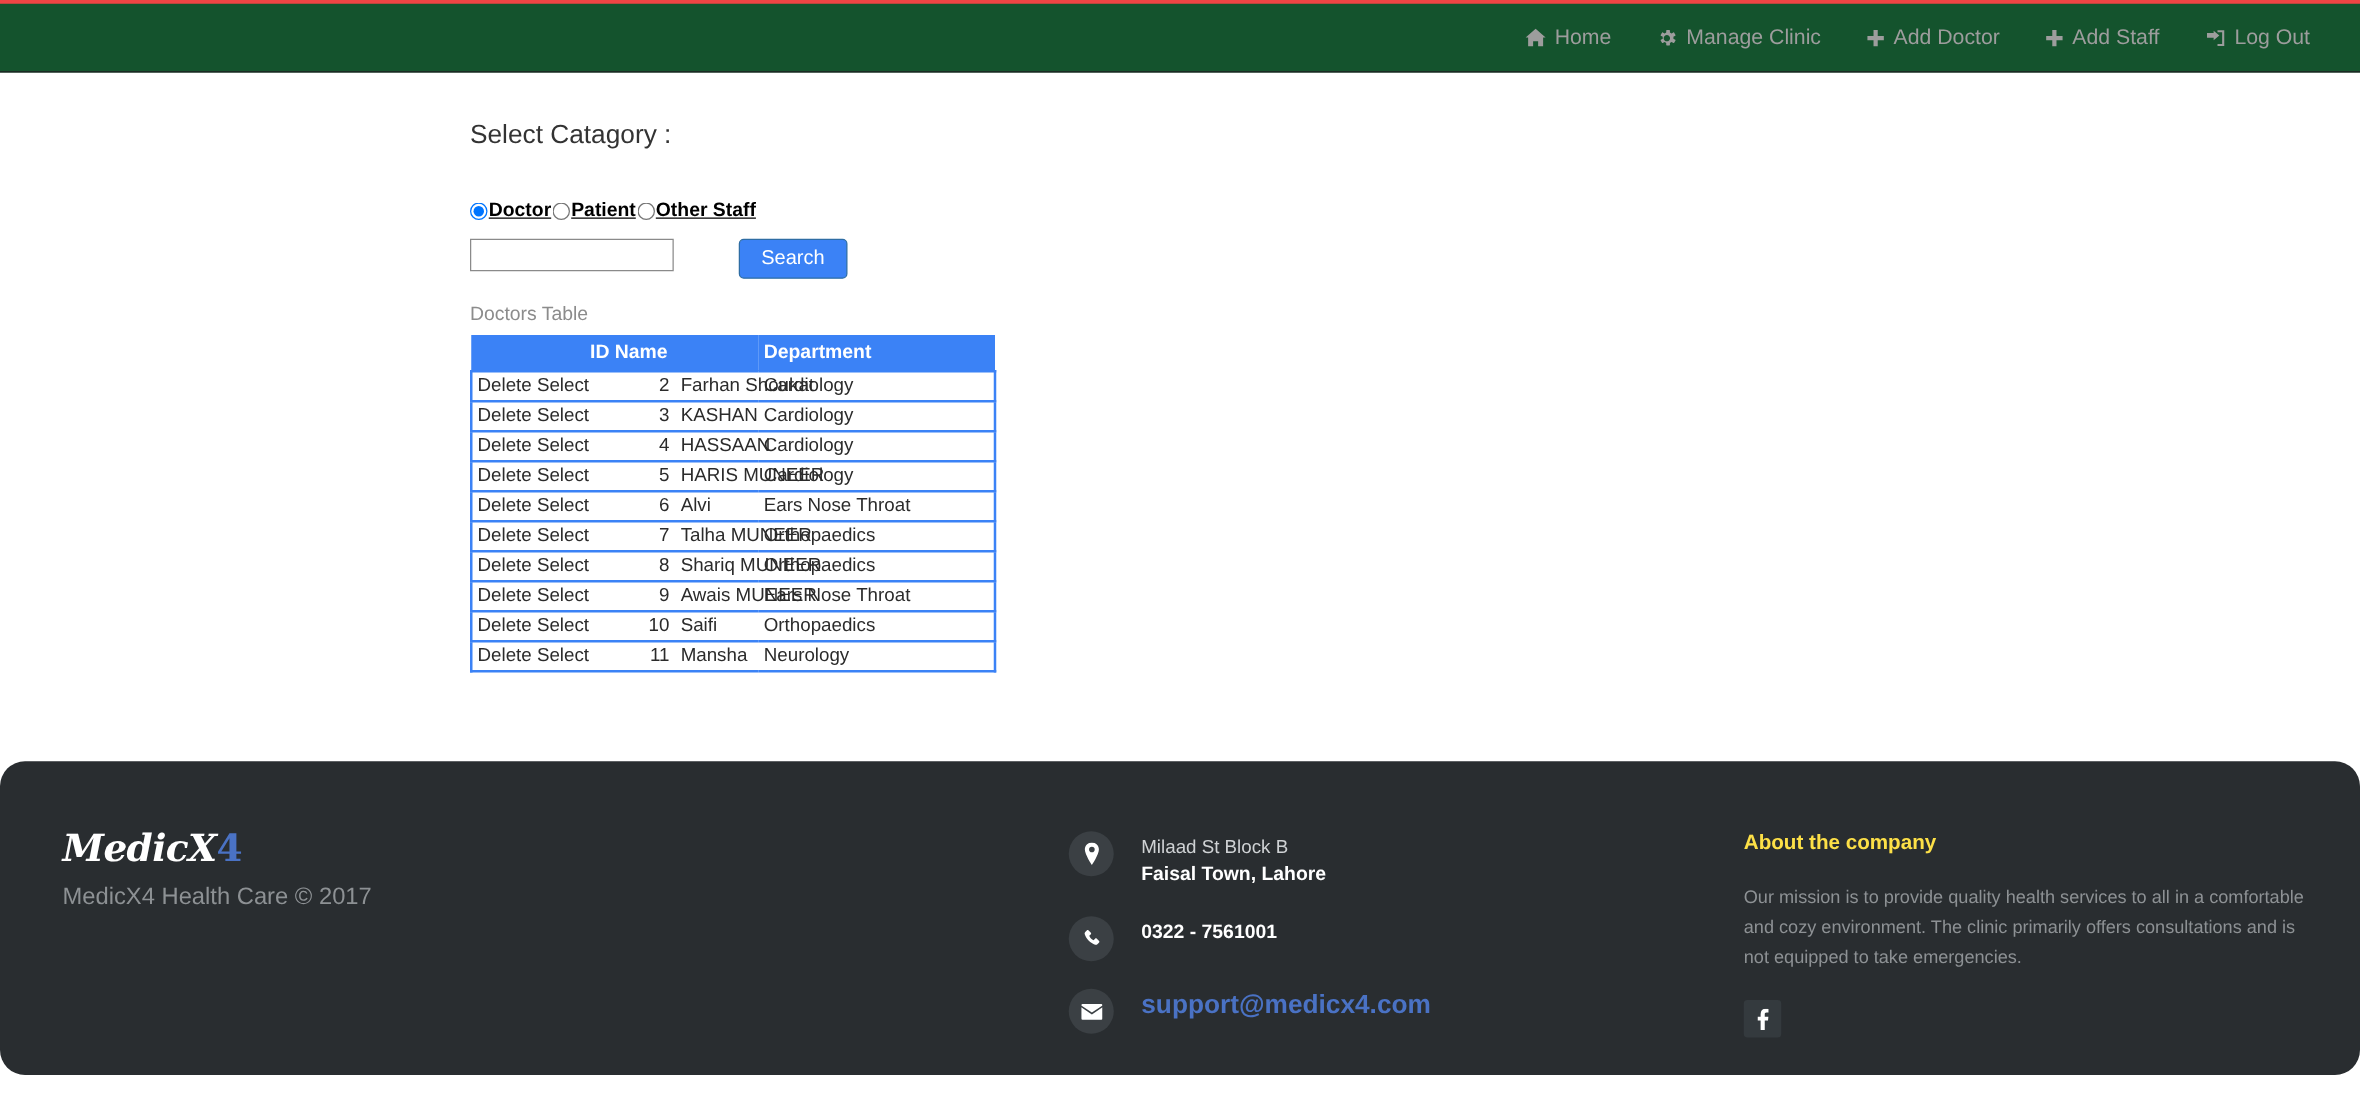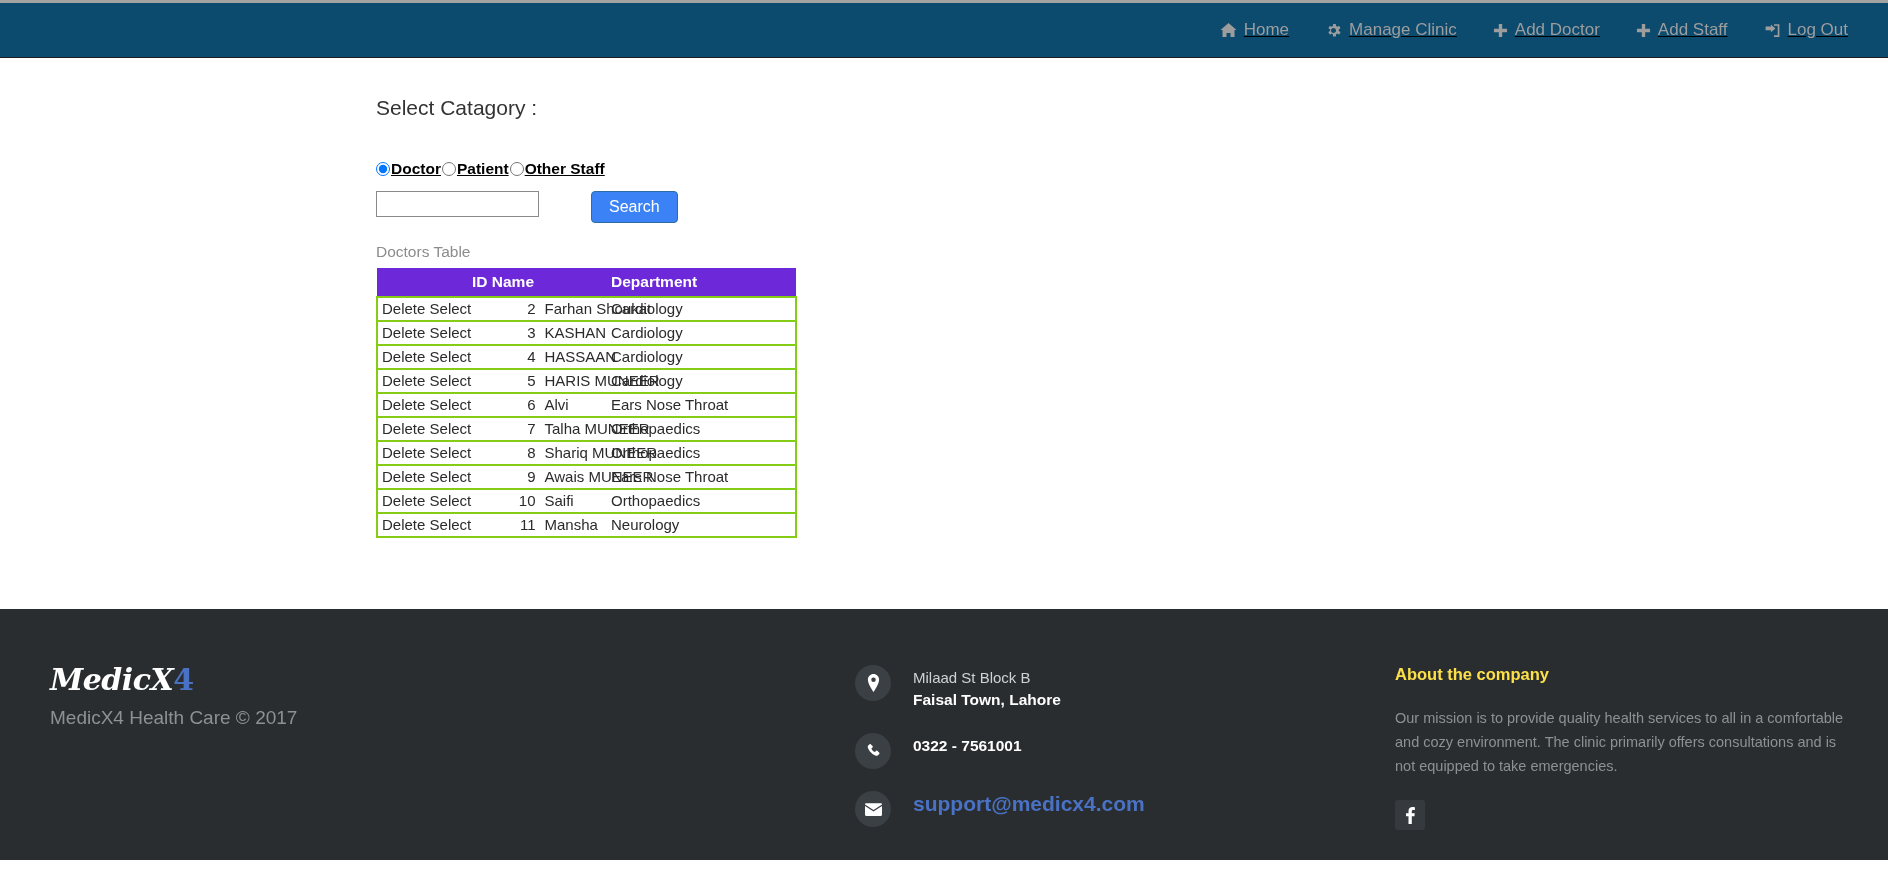--- a/index.html
+++ b/index.html
@@ -9,28 +9,27 @@
     width: 1888px;
     height: 889px;
     overflow: hidden;
     background: #ffffff;
     font-family: "Liberation Sans", sans-serif;
   }
 
   
   .navbar {
     height: 58px;
-    background: #0c4a6e;
-    border-top: 3px solid #a3a3a3;
+    background: #14532d;
+    border-top: 3px solid #ef4444;
     border-bottom: 1px solid #1c1e20;
     display: flex;
     align-items: center;
     justify-content: flex-end;
     padding-right: 22px;
-    text-decoration: underline;
   }
   .nav-list {
     display: flex;
     align-items: center;
     gap: 0px;
   }
   .nav-item {
     display: flex;
     align-items: center;
     gap: 7px;
@@ -113,34 +112,34 @@
   }
 
   table.data {
     border-collapse: collapse;
     width: 419px;
     font-size: 15px;
     color: #2b2b2b;
     table-layout: fixed;
   }
   table.data thead th {
-    background: #6d28d9;
+    background: #3b82f6;
     color: #ffffff;
     font-weight: bold;
     text-align: left;
     padding: 5px 4px;
     font-size: 15.5px;
     border: none;
   }
   table.data thead th.h-actions { width: 95px; }
   table.data thead th.h-idname  { width: 135px; padding-left: 0px; }
   table.data thead th.h-dept    { width: 189px; }
 
   table.data tbody td {
-    border: 2px solid #84cc16;
+    border: 2px solid #3b82f6;
     padding: 2px 4px;
     background: #fff;
     line-height: 18px;
     white-space: nowrap;
   }
   table.data tbody td.c-actions {
     border-right: none;
     padding-left: 4px;
     padding-right: 0;
   }
@@ -161,20 +160,21 @@
     padding-left: 4px;
   }
   .act-link { color: #2b2b2b; cursor: pointer; text-decoration: none; }
 
   
   .footer {
     background: #292d30;
     height: 251px;
     display: flex;
     padding: 56px 0 0 0;
+    border-radius: 20px;
   }
   .f-col-brand { width: 855px; padding-left: 50px; }
   .f-col-contact { width: 540px; }
   .f-col-about { width: 493px; padding-right: 40px; }
 
   .logo {
     font-family: "DejaVu Serif", serif;
     font-style: italic;
     font-weight: bold;
     font-size: 30px;

